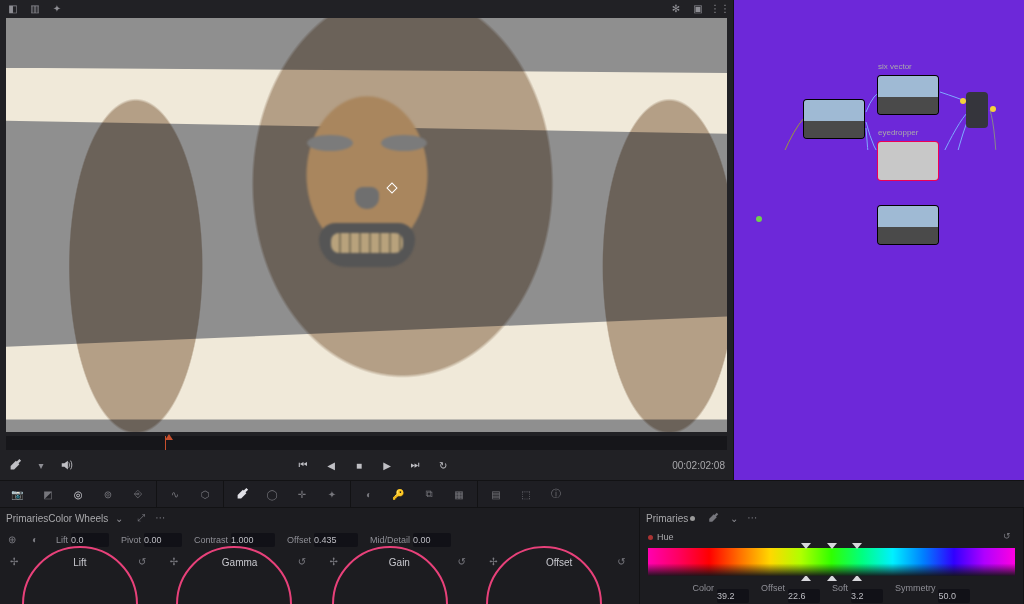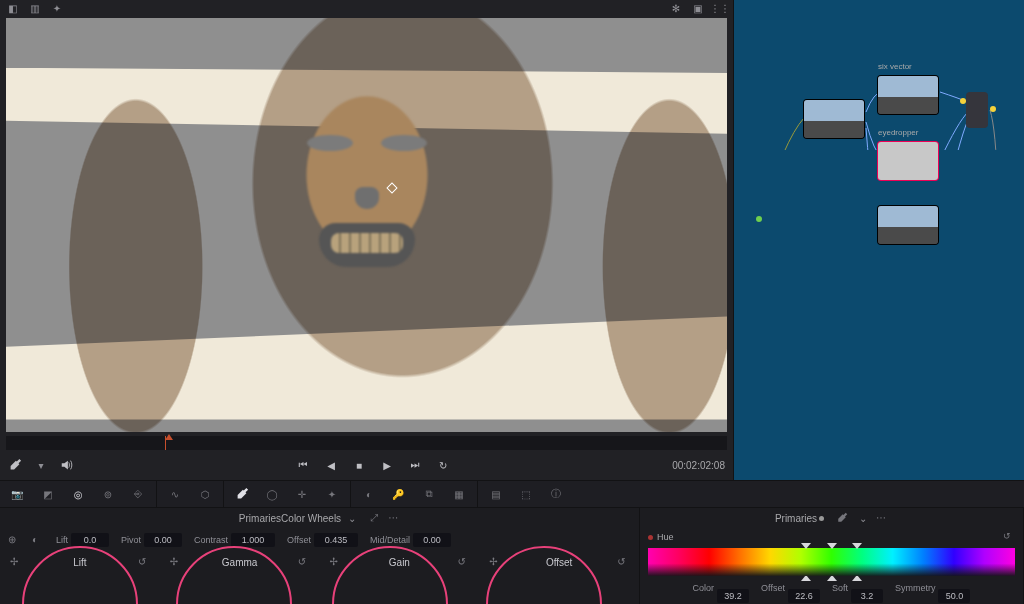--- a/index.html
+++ b/index.html
@@ -48,42 +48,42 @@
   background-image: repeating-linear-gradient(90deg,#b8a27c 0 8px,#80735a 8px 10px);}
 .crosshair{ position:absolute; left:53%; top:40%; width:8px;height:8px; transform:rotate(45deg); border:1px solid #fff;}
 .timeline { height: 14px; margin: 0 6px; background:#16161a; position:relative; }
 .playhead{ position:absolute; top:-2px; width:0;height:0; border-bottom:6px solid #c74f2d; border-left:4px solid transparent; border-right:4px solid transparent;}
 .playhead-line{position:absolute;width:1px;background:#c74f2d;top:0;bottom:0;}
 .transport { height: 30px; display:flex; align-items:center; justify-content:space-between; padding: 0 8px;}
 .tbtns{ display:flex; gap:14px; align-items:center; }
 .tbtn { color:#bfbfc4; width:14px;height:14px; display:inline-flex; align-items:center; justify-content:center;}
 .timecode { font-variant-numeric: tabular-nums; }
 
-.nodes { flex:1; background:#0c4a6e; position:relative; }
+.nodes { flex:1; background:#6d28d9; position:relative; }
 .node-thumb { position:absolute; width:60px;height:38px; background:#3a3a40; border-radius:3px; box-shadow: 0 0 0 1px #000; overflow:hidden;}
 .node-thumb.sel{ box-shadow:0 0 0 1px #e05; }
 .node-thumb .mini{position:absolute;inset:0; background:linear-gradient(180deg,#9fbad4 0 55%,#4a4a4a 55% 100%);}
 .node-lbl{position:absolute;font-size:8px;color:#aaa;}
 .node-round{ position:absolute;width:22px;height:36px;border-radius:4px;background:#35353c;}
 .node-dot{position:absolute;width:6px;height:6px;border-radius:50%;background:#f5d23b;}
 .node-dot.g{background:#6fcf4e;}
 svg.wires{position:absolute;inset:0;pointer-events:none;}
 
 .fx-row { height: 28px; display:flex; align-items:center; background:#1e1e23; border-top:1px solid #121214; border-bottom:1px solid #121214;}
 .fx-row .seg{ display:flex; align-items:center; gap:14px; padding:0 10px; height:100%;}
 .fx-row .divider{ width:1px; align-self:stretch; background:#121214;}
 .fx-ico{ width:16px;height:16px;color:#76767c;display:inline-flex;align-items:center;justify-content:center;}
 .fx-ico.active{color:#e0e0e6;}
 
 .panels { display:flex; height:96px; background:#1c1c20;}
 .prim { width:640px; display:flex; flex-direction:column; border-right:1px solid #121214;}
-.phead{ height:20px; display:flex; align-items:center; justify-content:center; padding:0 6px;}
+.phead{ height:20px; display:flex; align-items:center; justify-content:flex-start; padding:0 6px;}
 .controls-row{ height:24px; display:flex; align-items:center; gap:12px; padding:0 8px;}
 .value-box{ display:flex; align-items:center; gap:3px;}
-.vb-input{ width:38px;height:14px; background:#111117; border:none; color:#bdbdc3; text-align:center; font-size:9px; border-radius:2px;}
+.vb-input{ width:38px;height:14px; background:#111117; border:none; color:#bdbdc3; text-align:left; font-size:9px; border-radius:2px;}
 .vb-label{ font-size:9px; color:#8f8f96;}
 .wheels{ flex:1; display:flex; justify-content:space-around; align-items:flex-start; padding-top:4px; position:relative;}
 .wheel-group{ width:140px; display:flex; align-items:center; gap:6px;}
 .wheel-label{ flex:1; text-align:center; font-size:10px; color:#c8c8ce;}
 .reset-ico{ width:12px;height:12px;color:#7a7a80;}
 .wheel-arc{ position:absolute; bottom:-58px; width:116px;height:116px; border-radius:50%; border:2px solid #e8417a;}
 .qual { flex:1; display:flex; flex-direction:column; border-right:1px solid #121214;}
 .qual .dot{width:5px;height:5px;border-radius:50%;background:#999;margin:0 2px;}
 .hue-label{ padding:3px 8px; font-size:9px; display:flex; align-items:center; gap:4px;}
 .hue-label .d{width:5px;height:5px;border-radius:50%;background:#a33;}

